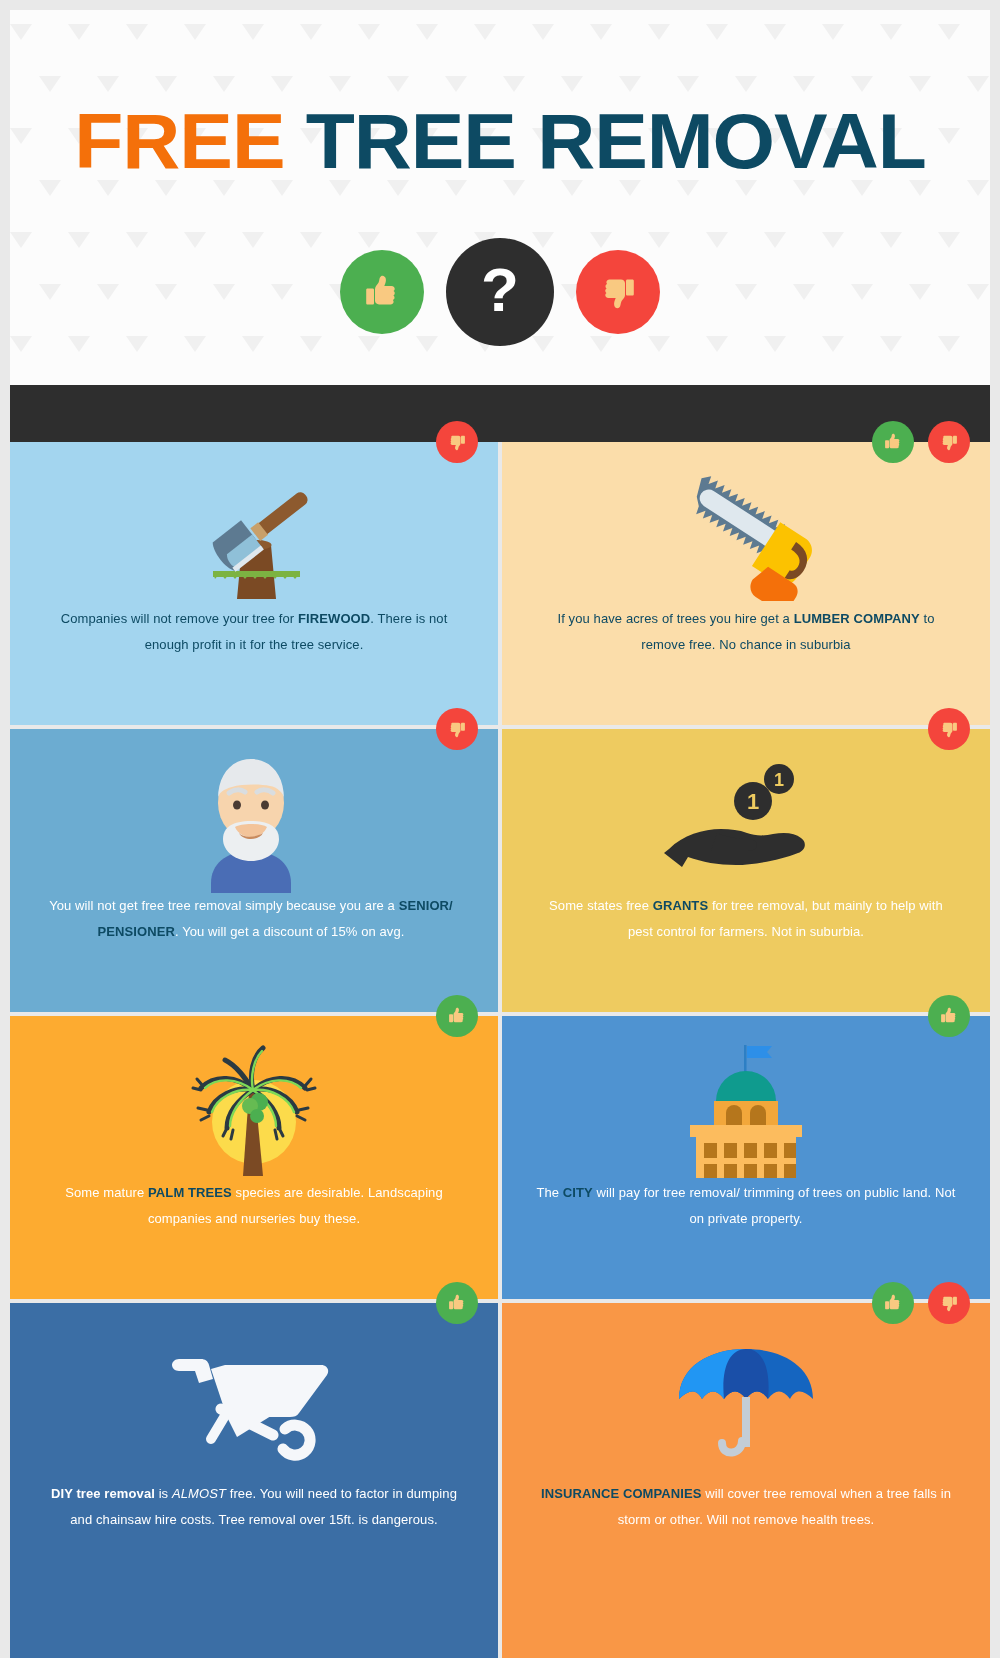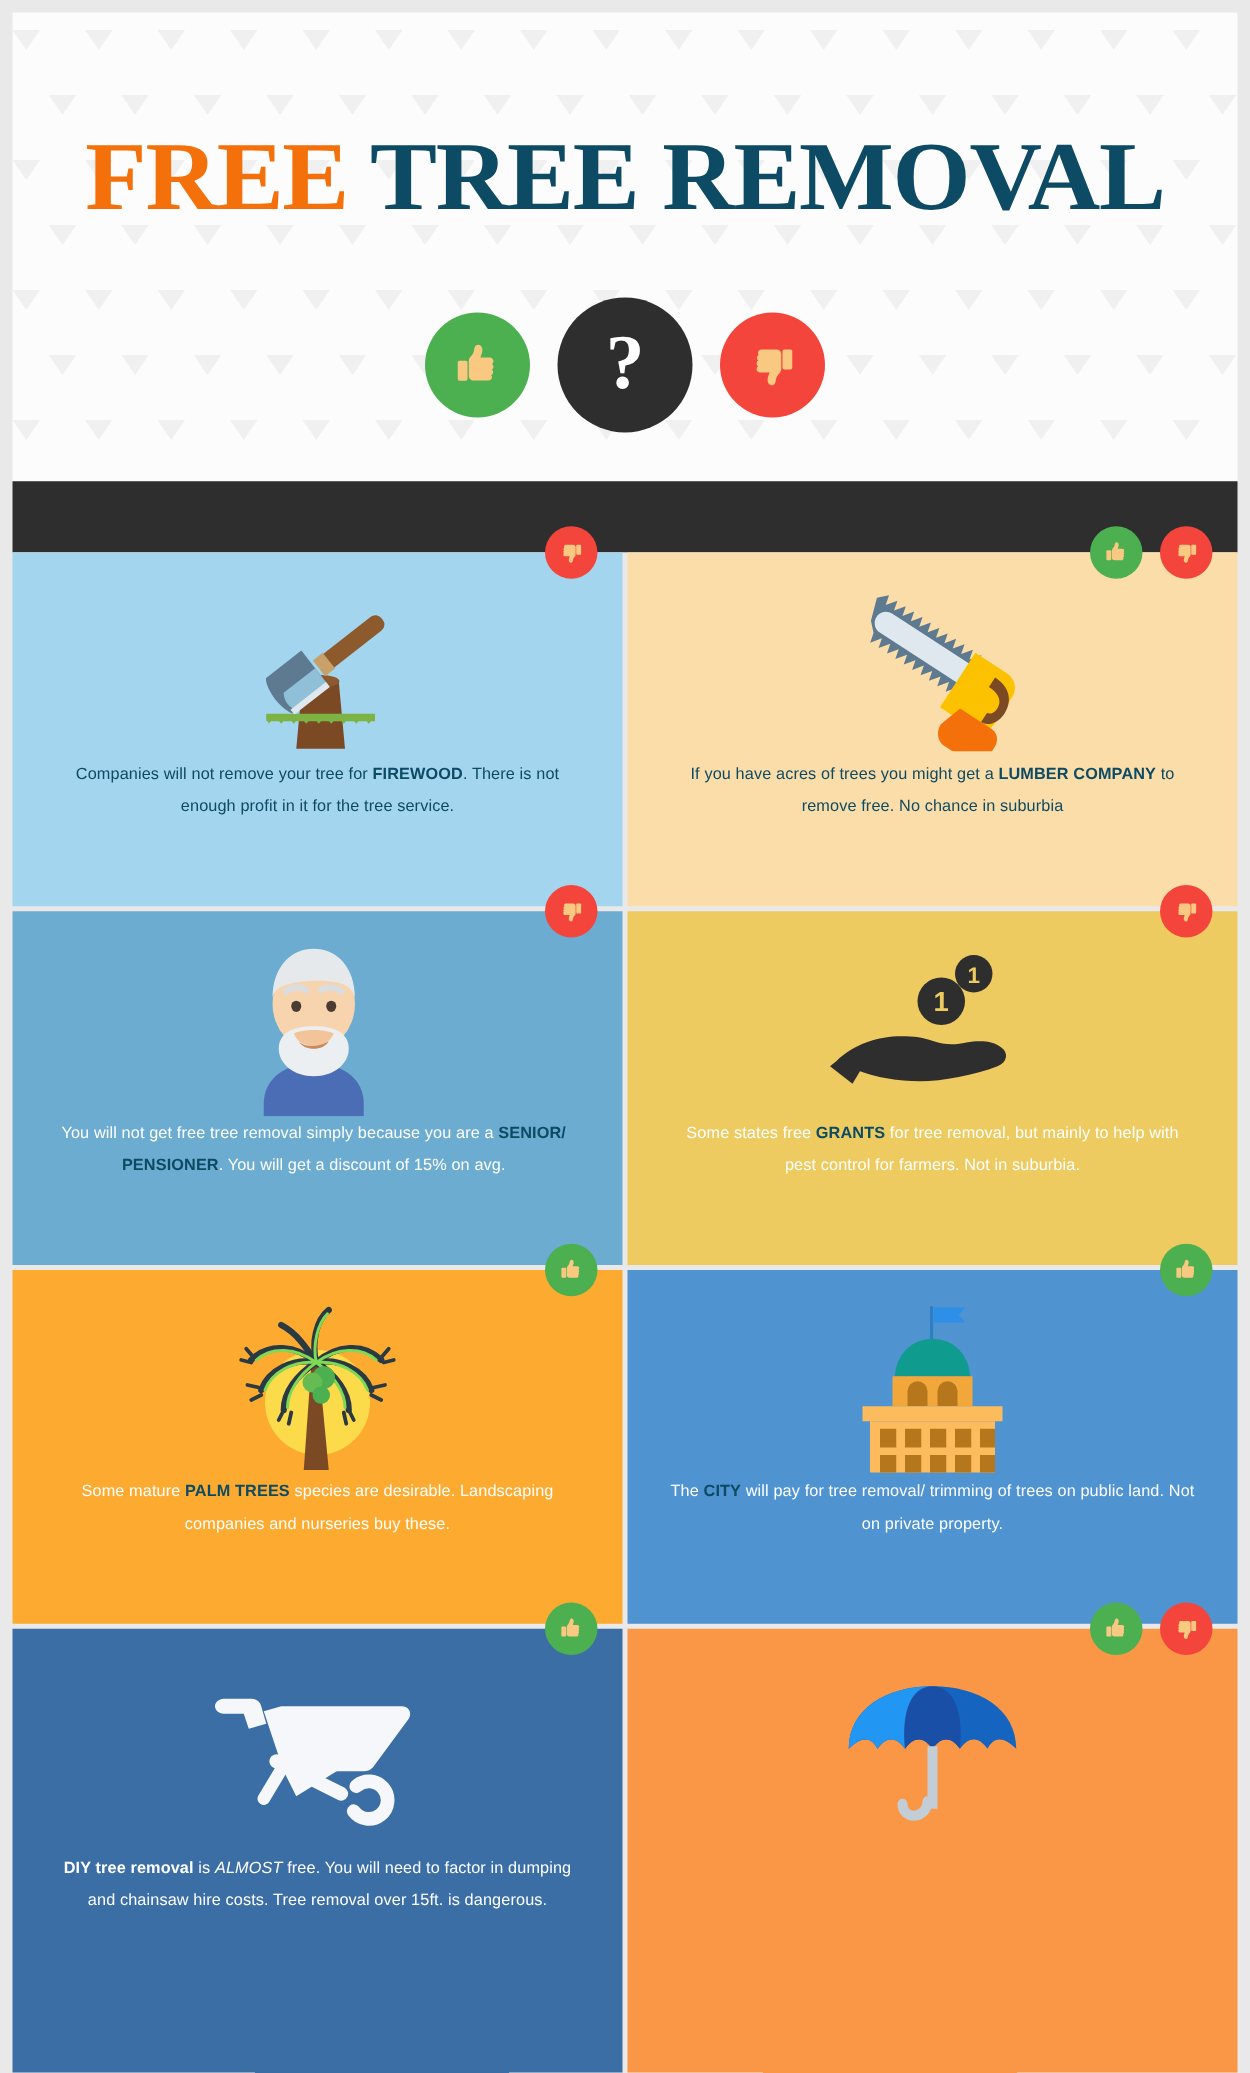--- a/index.html
+++ b/index.html
@@ -15,21 +15,20 @@
     background:#e9e9e9;
     box-sizing:border-box;
   }
 
   
   .header{
     position:absolute;left:10px;top:10px;
     width:980px;height:375px;
     background:#fcfcfc;
     overflow:hidden;
-    font-family:Liberation Serif, serif;
   }
   .tri-pattern{
     position:absolute;left:0;top:0;width:100%;height:100%;
     opacity:1;
   }
   .tri{
     position:absolute;
     width:0;height:0;
     border-left:11px solid transparent;
     border-right:11px solid transparent;
@@ -361,21 +360,21 @@
           <g transform="rotate(33 80 70)">
             <path d="M14 50 l7 -7 2 8 6 -8 2 8 6 -8 2 8 6 -8 2 8 6 -8 2 8 6 -8 2 8 6 -8 2 8 6 -8 2 8 6 -8 2 8 6 -8 2 8 6 -8 2 8 6 -8 3 7 v26 l-3 7 -2 -8 -6 8 -2 -8 -6 8 -2 -8 -6 8 -2 -8 -6 8 -2 -8 -6 8 -2 -8 -6 8 -2 -8 -6 8 -2 -8 -6 8 -2 -8 -6 8 -2 -8 -6 8 -2 -8 -7 -7z" fill="#5d7a91"></path>
             <rect x="22" y="54" width="94" height="18" rx="9" fill="#dfe8ee"></rect>
             <path d="M104 44 h30 c8 0 14 6 14 14 v24 c0 8 -6 14 -14 14 h-30 z" fill="#fcc200"></path>
             <path d="M118 88 h30 c6 0 10 5 10 11 v10 c0 6 -4 11 -10 11 h-24 c-7 0 -12 -6 -12 -13 z" fill="#f4700a"></path>
             <path d="M128 52 c14 0 22 8 22 20 c0 10 -6 16 -12 16 l0 -9 c3 0 5 -3 5 -7 c0 -7 -5 -11 -15 -11 z" fill="#7b4a24"></path>
           </g>
         </svg>
       </div>
       <div class="caption txt-dark">
-        <span>If you have acres of trees you might get a </span><b>LUMBER COMPANY</b><span> to remove free. No chance in suburbia</span>
+        <span>If you have acres of trees you hire get a </span><b>LUMBER COMPANY</b><span> to remove free. No chance in suburbia</span>
       </div>
     </div>
 
     <div class="cell bg-c3">
       <div class="cellbadges">
         <div class="circ circ-down c-sm">
           <svg width="24" height="24" viewBox="0 0 48 48">
               <path fill="#f9c981" d="M31 27c0 3-2.5 4.2-3.6 6.6-1.2 2.6-.4 4.9-2.4 6.2-2 1.3-4.4-.3-4.8-2.6-.5-2.6.6-4.8 1.5-7.2h-7.2c-2 0-3.5-1.5-3.2-3.3.1-.8.6-1.4 1.2-1.8-.9-.5-1.4-1.5-1.2-2.6.1-.8.6-1.5 1.3-1.9-.8-.5-1.2-1.5-1.1-2.5.2-.9.8-1.6 1.6-1.9-.5-.5-.8-1.2-.7-2 .2-1.4 1.5-2.4 3-2.4H27c2.2 0 4 1.6 4 3.6V27z"></path>
               <path fill="#f9c981" d="M38.5 27.5h-5.2c-.7 0-1.3-.6-1.3-1.3V12.8c0-.7.6-1.3 1.3-1.3h5.2c.7 0 1.3.6 1.3 1.3v13.4c0 .7-.6 1.3-1.3 1.3z"></path>
             </svg>
@@ -550,16 +549,19 @@
       </div>
       <div class="art">
         <svg width="150" height="130" viewBox="0 0 150 130">
           <path d="M8 58 C8 26 38 8 75 8 C112 8 142 26 142 58 C132 48 124 48 119 58 C112 48 104 48 97 58 C90 48 82 48 75 58 C68 48 60 48 53 58 C46 48 38 48 31 58 C26 48 18 48 8 58z" fill="#1565c0"></path>
           <path d="M8 58 C8 26 38 8 75 8 C75 8 60 22 53 58 C46 48 38 48 31 58 C26 48 18 48 8 58z" fill="#2196f3"></path>
           <path d="M75 8 C92 8 100 28 97 58 C90 48 82 48 75 58 C68 48 60 48 53 58 C50 28 58 8 75 8z" fill="#1a4fa8"></path>
           <rect x="71" y="56" width="8" height="50" fill="#c3cdd6"></rect>
           <path d="M71 100 c0 14 -20 16 -20 2" stroke="#c3cdd6" stroke-width="8" fill="none" stroke-linecap="round"></path>
         </svg>
       </div>
+      <div class="caption txt-white">
+        <b>INSURANCE COMPANIES</b><span> will cover tree removal when a tree falls in storm or other. Will not remove health trees.</span>
+      </div>
     </div>
 
   </div>
 </div>
 
 </body></html>

